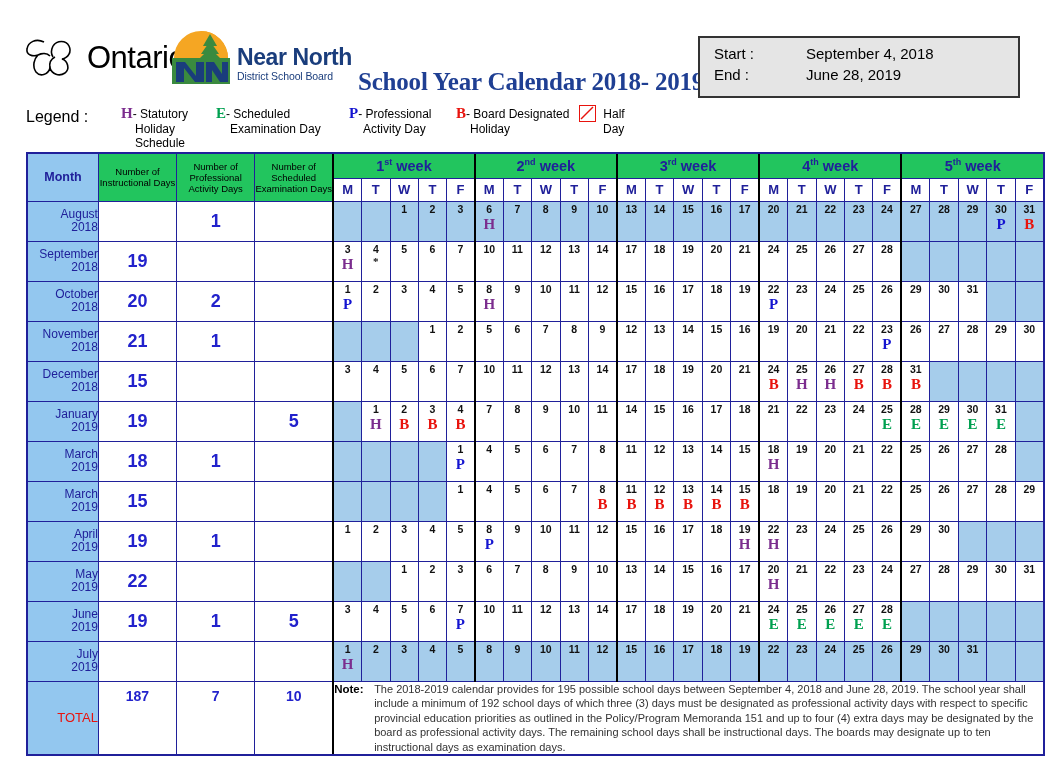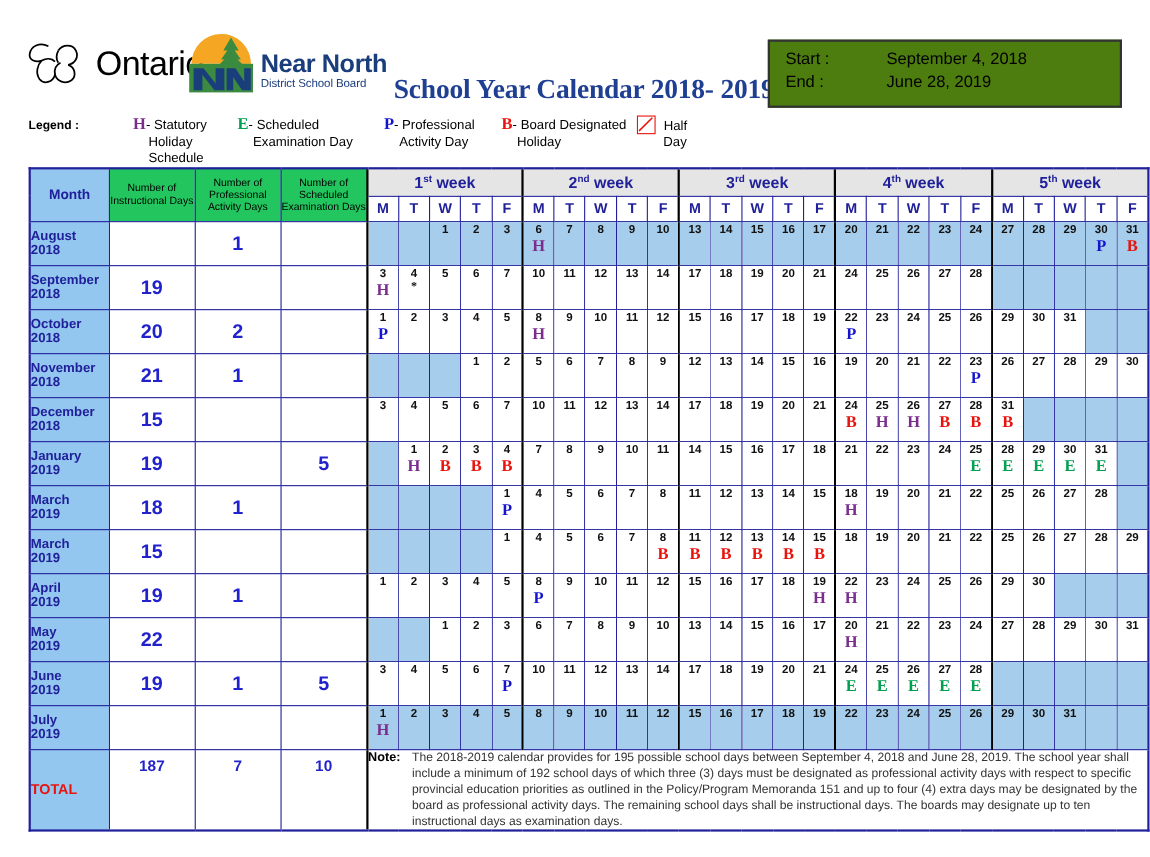--- a/index.html
+++ b/index.html
@@ -31,52 +31,52 @@
 
   .cal-title {
     position:absolute; left:358px; top:68px;
     font-family:"Liberation Serif", serif;
     font-size:25px; font-weight:bold; color:#1f3f93;
     letter-spacing:-0.2px;
   }
 
   .daterange {
     position:absolute; left:698px; top:36px; width:322px; height:62px;
-    border:2px solid #333; background:#4d7c0f;
+    border:2px solid #333; background:#e5e5e5;
     font-size:15px; color:#000;
   }
   .dr-row { display:flex; padding-left:14px; line-height:21px; }
   .dr-row:first-child { padding-top:5px; }
   .dr-label { width:92px; }
   .dr-val { }
 
   .legend { position:absolute; left:26px; top:105px; width:660px; font-size:12px; color:#000; }
-  .legend-label { position:absolute; left:0; top:3px; font-weight:bold; font-size:11px; }
+  .legend-label { position:absolute; left:0; top:3px; font-weight:normal; font-size:16px; }
   .leg-item { position:absolute; top:0; }
   .leg-code { font-family:"Liberation Serif", serif; font-weight:bold; font-size:15px; }
   .leg-code.h { color:#7b2d8e; }
   .leg-code.e { color:#00a050; }
   .leg-code.p { color:#1414d0; }
   .leg-code.b { color:#e8130d; }
   .leg-txt { display:inline; font-size:12px; }
   .leg-l2 { display:block; padding-left:14px; }
   .halfday-box { display:inline-block; width:17px; height:17px; border:1.5px solid #e8130d; position:relative; vertical-align:-4px; }
   .halfday-box svg { position:absolute; left:0; top:0; }
 
   
   table.cal { position:absolute; left:26px; top:152px; border-collapse:collapse; }
   table.cal td, table.cal th { border:1px solid #20209a; padding:0; font-family:"Liberation Sans", sans-serif; }
 
   .th-month { width:74px; background:#93c7ef; color:#20209a; font-size:12.5px; font-weight:bold; text-align:center; }
   .th-count { width:84px; background:#22c55e; color:#000; font-size:9.5px; font-weight:normal; text-align:center; line-height:11px; padding:2px 1px; }
-  .th-week { background:#e5e5e5; color:#20209a; font-size:14.5px; font-weight:bold; text-align:center; height:25px; }
+  .th-week { background:#22c55e; color:#20209a; font-size:14.5px; font-weight:bold; text-align:center; height:25px; }
   .th-week sup { font-size:9px; }
   .th-dow { background:#fff; color:#20209a; font-family:"Liberation Serif", serif; font-size:13px; font-weight:bold; text-align:center; height:23px; width:32px; }
 
-  td.month-name { background:#93c7ef; color:#20209a; font-size:12px; font-weight:bold; text-align:left; line-height:13px; }
+  td.month-name { background:#93c7ef; color:#20209a; font-size:12px; font-weight:normal; text-align:right; line-height:13px; }
   td.month-name.total { color:#e8130d; font-size:13px; }
   td.cnt { background:#fff; color:#2222cc; font-family:"Liberation Serif", serif; font-size:18px; font-weight:bold; text-align:center; }
   td.cnt.tot { font-size:14px; }
 
   td.day { background:#fff; width:32px; height:40px; vertical-align:top; text-align:center; position:relative; }
   td.day.shaded { background:#a6cdeb; }
   .dnum { font-size:10.5px; font-weight:bold; color:#111; display:block; line-height:12px; padding-top:1px; }
   .dmark { font-family:"Liberation Serif", serif; font-size:15px; font-weight:bold; display:block; line-height:15px; padding-top:2px; }
   .dmark.H { color:#7b2d8e; }
   .dmark.E { color:#00a050; }

